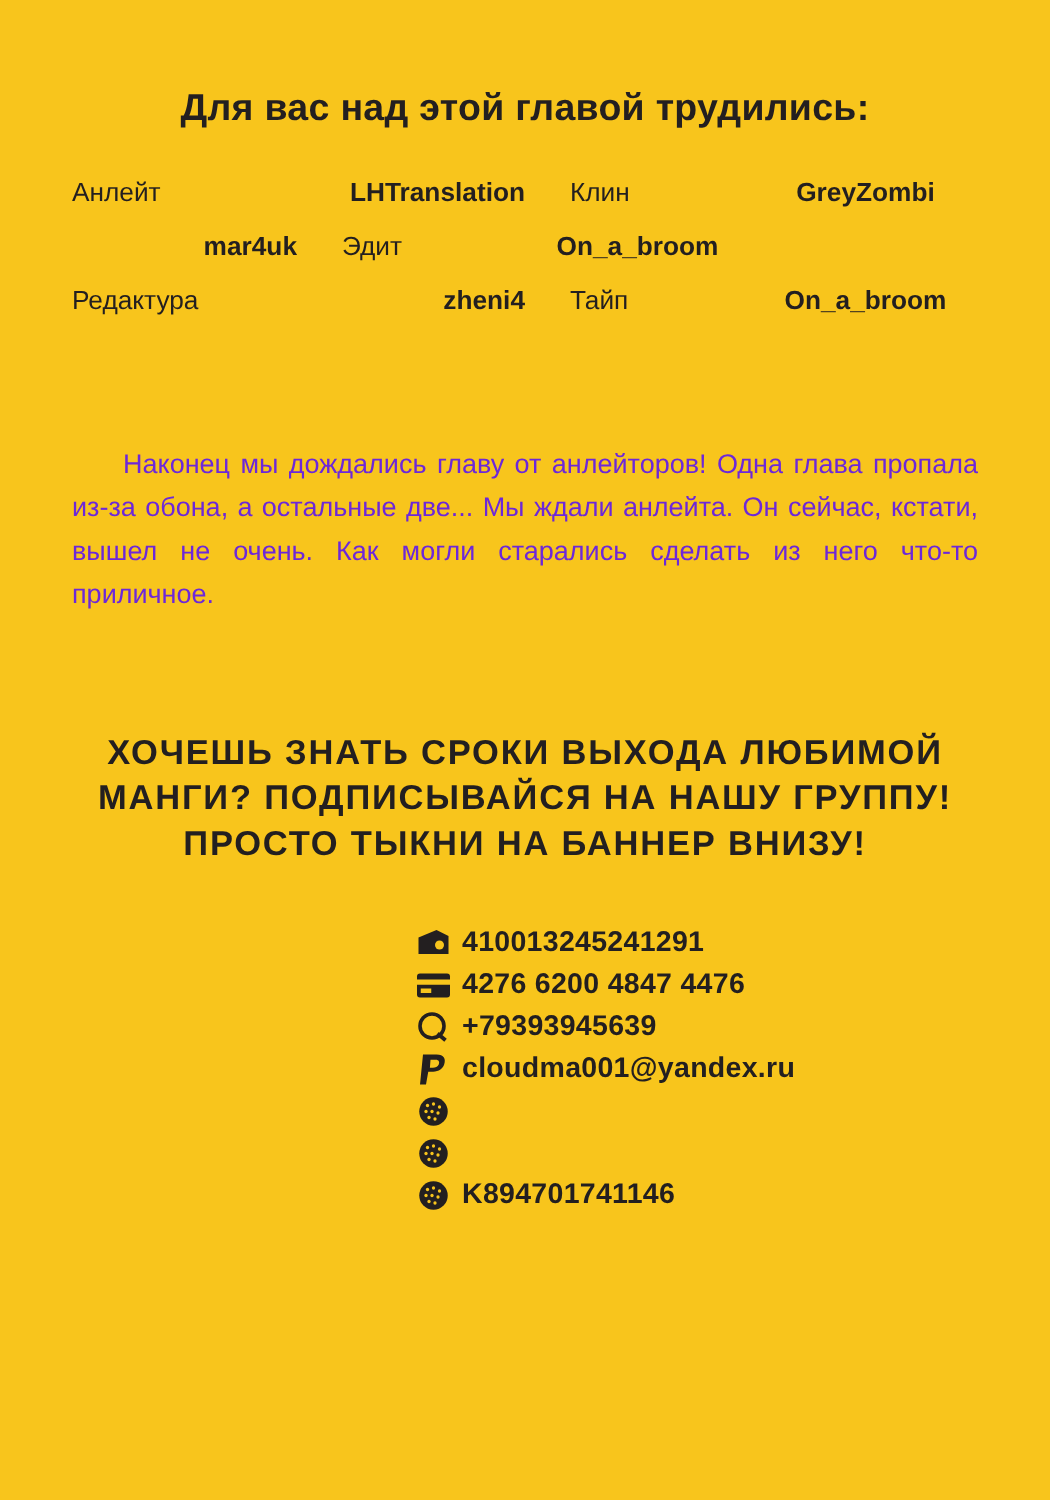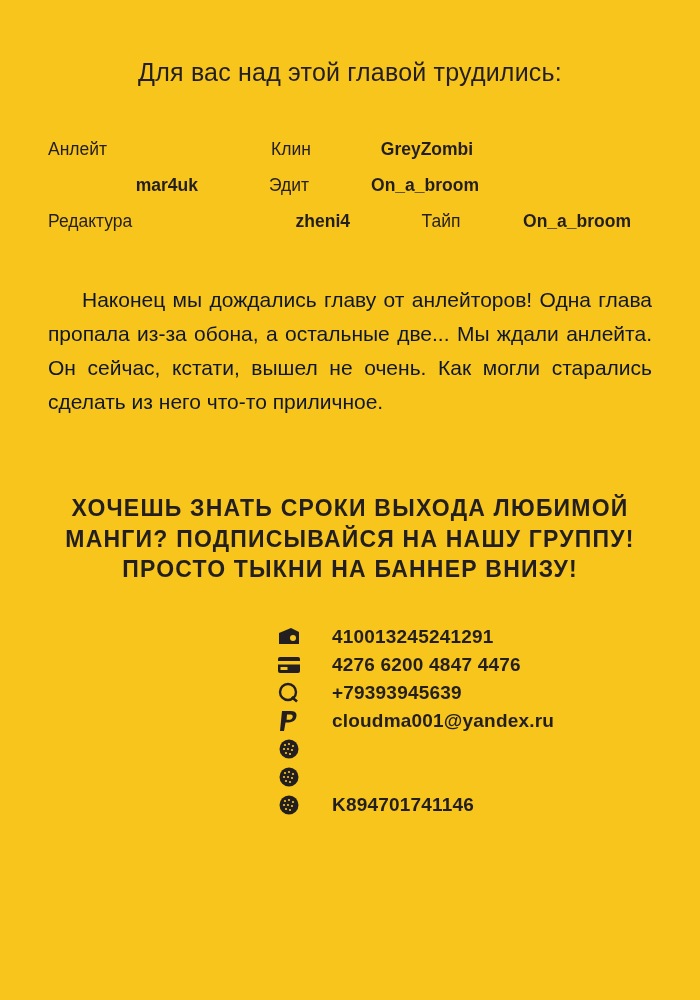--- a/index.html
+++ b/index.html
@@ -18,28 +18,28 @@
   .page {
     width: 700px;
     height: 1000px;
     box-sizing: border-box;
     padding: 0 48px;
     position: relative;
   }
   .credits-title {
     text-align: center;
     font-size: 25px;
-    font-weight: normal;
+    font-weight: bold;
     letter-spacing: 0.2px;
     color: #231f20;
     margin: 0;
     padding-top: 58px;
   }
   .credits-table {
-    margin-top: 52px;
+    margin-top: 31px;
     width: 604px;
   }
   .credits-row {
     display: flex;
     align-items: baseline;
     height: 36px;
   }
   .cell {
     font-size: 17.5px;
     color: #231f20;
@@ -49,36 +49,36 @@
     width: 152px;
     text-align: left;
   }
   .cell.name {
     width: 150px;
     text-align: right;
     font-weight: bold;
   }
   .cell.role2 {
     width: 152px;
-    text-align: center;
+    text-align: left;
     padding-left: 30px;
     box-sizing: border-box;
   }
   .cell.name2 {
     width: 150px;
     text-align: center;
     font-weight: bold;
   }
   .note {
-    margin-top: 36px;
-    font-size: 21px;
+    margin-top: 69px;
+    font-size: 18px;
     line-height: 1.62;
     text-align: justify;
     text-indent: 34px;
-    color: #0f172a;
+    color: #6d28d9;
     width: 604px;
   }
   .promo {
     margin-top: 74px;
     text-align: center;
   }
   .promo-line {
     font-size: 23px;
     font-weight: bold;
     letter-spacing: 1.2px;
@@ -104,34 +104,34 @@
     align-items: center;
     justify-content: center;
     flex: 0 0 auto;
   }
   .pay-value {
     font-size: 19px;
     font-weight: bold;
     color: #231f20;
     letter-spacing: 0.2px;
     white-space: nowrap;
-    margin-left: 24px;
   }
   svg { display: block; }
 </style>
 </head>
 <body>
 
 <div class="page">
 
   <h1 class="credits-title">Для вас над этой главой трудились:</h1>
 
   <div class="credits-table">
     <div class="credits-row">
       <span class="cell role">Анлейт</span>
+      <span class="cell name">LHTranslation</span>
       <span class="cell role2">Клин</span>
       <span class="cell name2">GreyZombi</span>
     </div>
     <div class="credits-row">
       <span class="cell name">mar4uk</span>
       <span class="cell role2">Эдит</span>
       <span class="cell name2">On_a_broom</span>
     </div>
     <div class="credits-row">
       <span class="cell role">Редактура</span>

